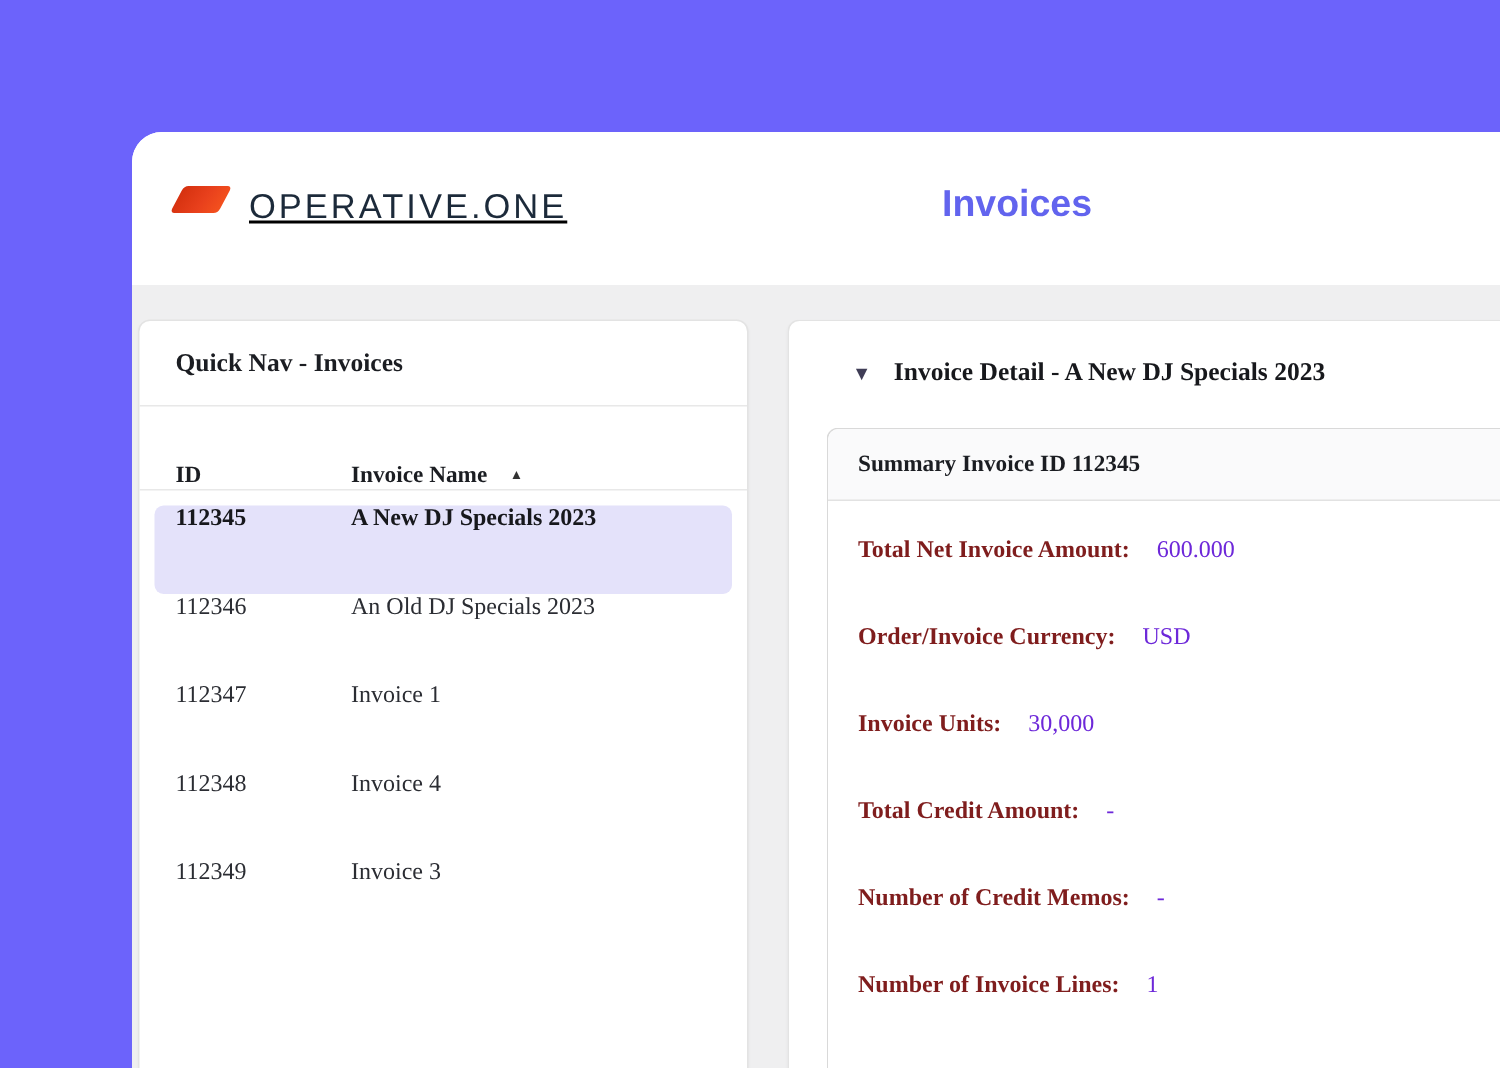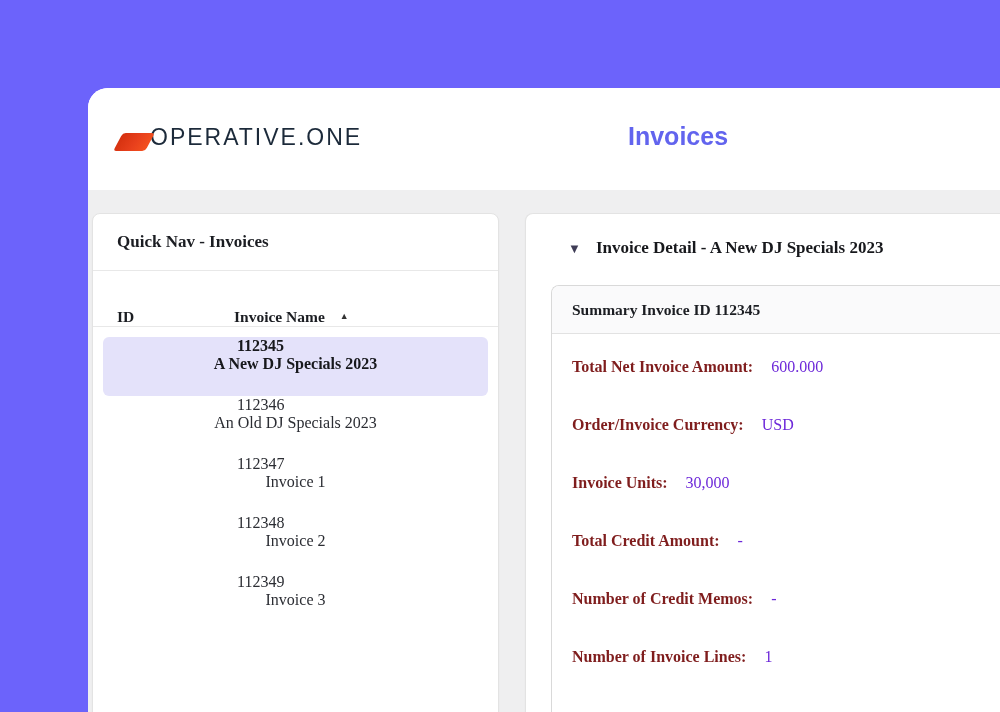--- a/index.html
+++ b/index.html
@@ -21,21 +21,21 @@
   .stage{position:relative;width:1000px;height:712px;}
 
   
   .window{
     position:absolute;left:88px;top:88px;right:0;bottom:0;
     background:#fff;border-top-left-radius:20px;overflow:hidden;
   }
 
   
   .app-header{position:relative;height:102px;background:#fff;}
-  .logo{position:absolute;left:30px;top:36px;display:flex;align-items:flex-end;gap:0;}
+  .logo{position:absolute;left:30px;top:36px;display:flex;align-items:flex-start;gap:16px;text-decoration:underline;}
   .logo-mark{
     width:32px;height:18px;border-radius:3px;
     background:linear-gradient(100deg,#d5310f,var(--c-logo_mark) 55%,#f4511e);
     transform:skewX(-28deg);
   }
   .logo-text{
     font-size:23px;letter-spacing:2px;color:#1C2A3A;font-weight:500;
   }
   .page-title{
     position:absolute;left:540px;top:34px;margin:0;
@@ -64,23 +64,23 @@
   .table-header{
     height:56px;display:flex;align-items:flex-end;padding:0 24px;
     font-size:15.5px;font-weight:700;color:var(--c-text_dark);
     border-bottom:1px solid #E8E8E8;
   }
   .col-id{width:117px;flex-shrink:0;cursor:pointer;}
   .col-name{flex:1;display:flex;align-items:center;cursor:pointer;}
   .sort-icon{font-size:9px;margin-left:15px;color:#333;position:relative;top:-1px;}
   .rows{padding-top:10px;}
   .row{
-    display:flex;align-items:center;height:59px;
+    display:flex;height:59px;
     margin:0 10px;padding:0 14px;border-radius:6px;
-    font-size:16px;color:#2B2D33;cursor:pointer;flex-direction:column;
+    font-size:16px;color:#2B2D33;cursor:pointer;
   }
   .row.selected{background:var(--c-selected_row_bg);font-weight:700;color:#17181C;}
   .cell-id{width:117px;flex-shrink:0;}
   .cell-name{flex:1;}
 
   
   .detail-panel{
     flex:1;background:#fff;
     border:1px solid var(--c-border);border-right:none;
     border-radius:8px 0 0 0;
@@ -144,21 +144,21 @@
           <div class="row">
             <span class="cell-id">112346</span>
             <span class="cell-name">An Old DJ Specials 2023</span>
           </div>
           <div class="row">
             <span class="cell-id">112347</span>
             <span class="cell-name">Invoice 1</span>
           </div>
           <div class="row">
             <span class="cell-id">112348</span>
-            <span class="cell-name">Invoice 2</span>
+            <span class="cell-name">Invoice 4</span>
           </div>
           <div class="row">
             <span class="cell-id">112349</span>
             <span class="cell-name">Invoice 3</span>
           </div>
         </div>
       </section>
 
       <section class="detail-panel">
         <div class="detail-header">

